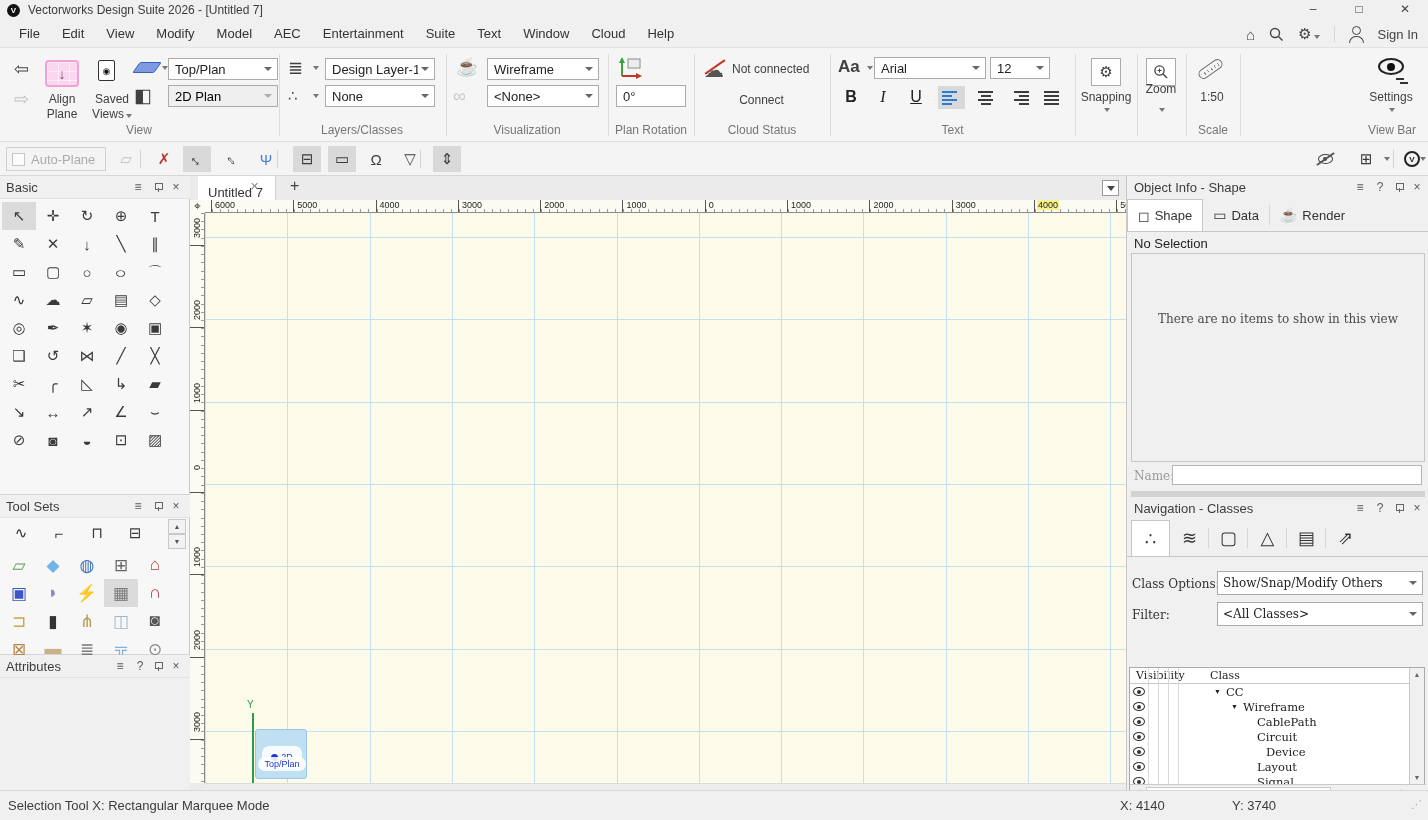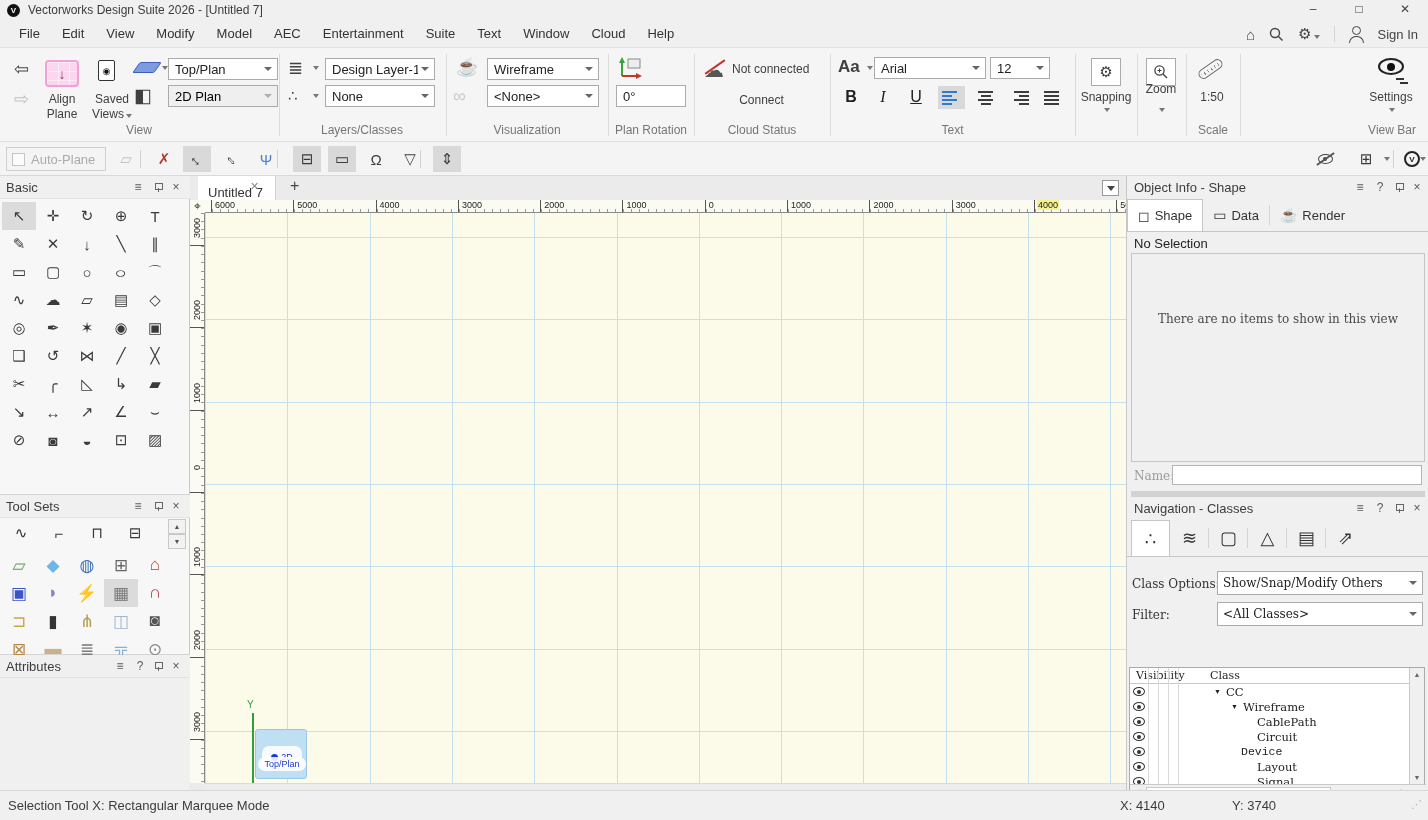--- a/index.html
+++ b/index.html
@@ -843,21 +843,21 @@
           <div class="crow">
             <span class="ceye"></span>
             <span class="clab serif" style="left: 127px;">CablePath</span>
           </div>
           <div class="crow">
             <span class="ceye"></span>
             <span class="clab serif" style="left: 127px; text-align: center;">Circuit</span>
           </div>
           <div class="crow">
             <span class="ceye"></span>
-            <span class="clab serif" style="left: 111px; font-family: Liberation Mono, monospace;">Device</span>
+            <span class="clab serif" style="left: 136px;">Device</span>
           </div>
           <div class="crow">
             <span class="ceye"></span>
             <span class="clab serif" style="left: 127px;">Layout</span>
           </div>
           <div class="crow">
             <span class="ceye"></span>
             <span class="clab serif" style="left: 127px;">Signal</span>
           </div>
         </div>

